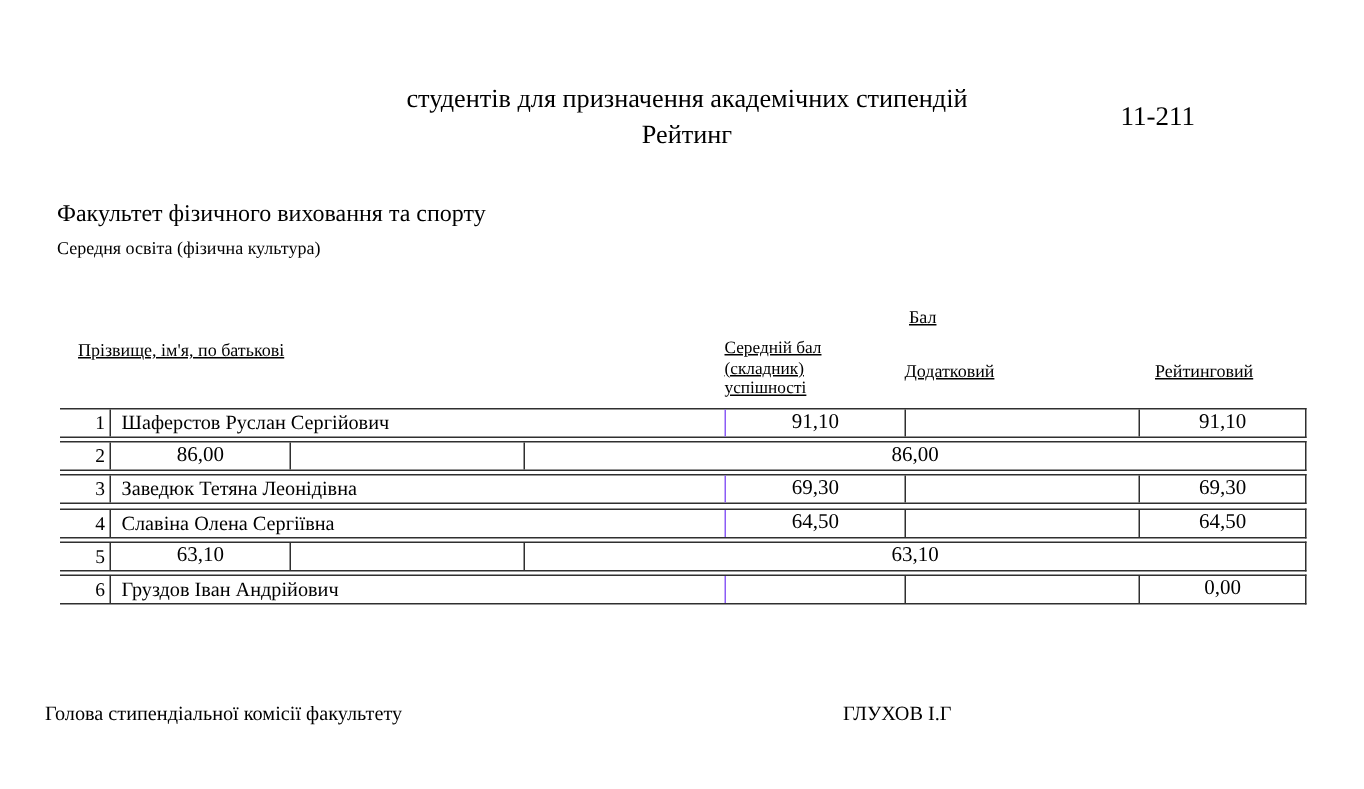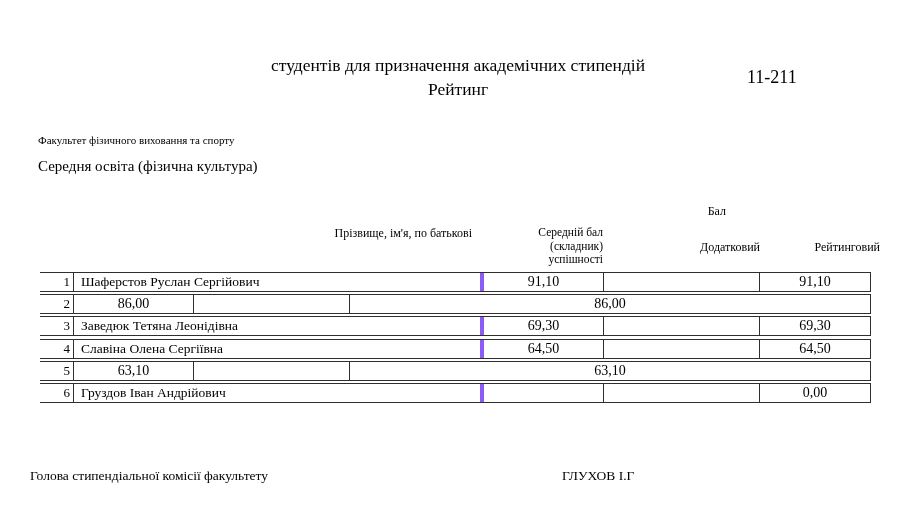--- a/index.html
+++ b/index.html
@@ -13,45 +13,45 @@
   }
   .abs { position: absolute; }
 
   .title-block {
     left: 108px; top: 53px; width: 700px;
     text-align: center;
     font-size: 17.5px; line-height: 24px;
   }
   .group-code { left: 747px; top: 67px; font-size: 18px; }
 
-  .faculty { left: 38px; top: 134px; font-size: 11px; }
-  .program { left: 38px; top: 158px; font-size: 15px; }
+  .faculty { left: 38px; top: 134px; font-size: 16px; }
+  .program { left: 38px; top: 158px; font-size: 12px; }
 
-  .hdr { font-size: 12px; text-align: right; line-height: 13.5px; }
+  .hdr { font-size: 12px; text-align: left; line-height: 13.5px; text-decoration: underline; }
   .hdr-name   { left: 52px;  top: 227px; width: 420px; }
   .hdr-avg    { left: 483px; top: 226px; width: 120px; font-size: 11.5px; }
   .hdr-bal    { left: 606px; top: 205px; width: 120px; }
   .hdr-add    { left: 603px; top: 241px; width: 157px; }
   .hdr-rating { left: 770px; top: 241px; width: 110px; }
 
   .rating-table {
     left: 40px; top: 272px; width: 831px; height: 131px;
     display: flex; flex-direction: column; justify-content: space-between;
   }
   .t-row {
     box-sizing: border-box;
     height: 20px;
     display: flex;
     border: 1px solid #2f2f2f;
     border-left: none;
     font-size: 13.5px; line-height: 18px;
   }
   .t-cell { box-sizing: border-box; height: 100%; }
   .c-num    { width: 34px;  border-right: 1px solid #2f2f2f; text-align: right; padding-right: 3px; font-size: 13px; }
-  .c-name   { width: 410px; border-right: 4px solid #8b5cf6; padding-left: 7px; }
+  .c-name   { width: 410px; border-right: 1px solid #8b5cf6; padding-left: 7px; }
   .c-avg    { width: 120px; border-right: 1px solid #2f2f2f; text-align: center; font-size: 14px; }
   .c-add    { width: 156px; border-right: 1px solid #2f2f2f; text-align: center; font-size: 14px; }
   .c-rating { flex: 1; text-align: center; font-size: 14px; }
 
   .footer-left  { left: 30px;  top: 468px; font-size: 13.5px; }
   .footer-right { left: 562px; top: 468px; font-size: 13.5px; }
 </style>
 </head>
 <body>
 

